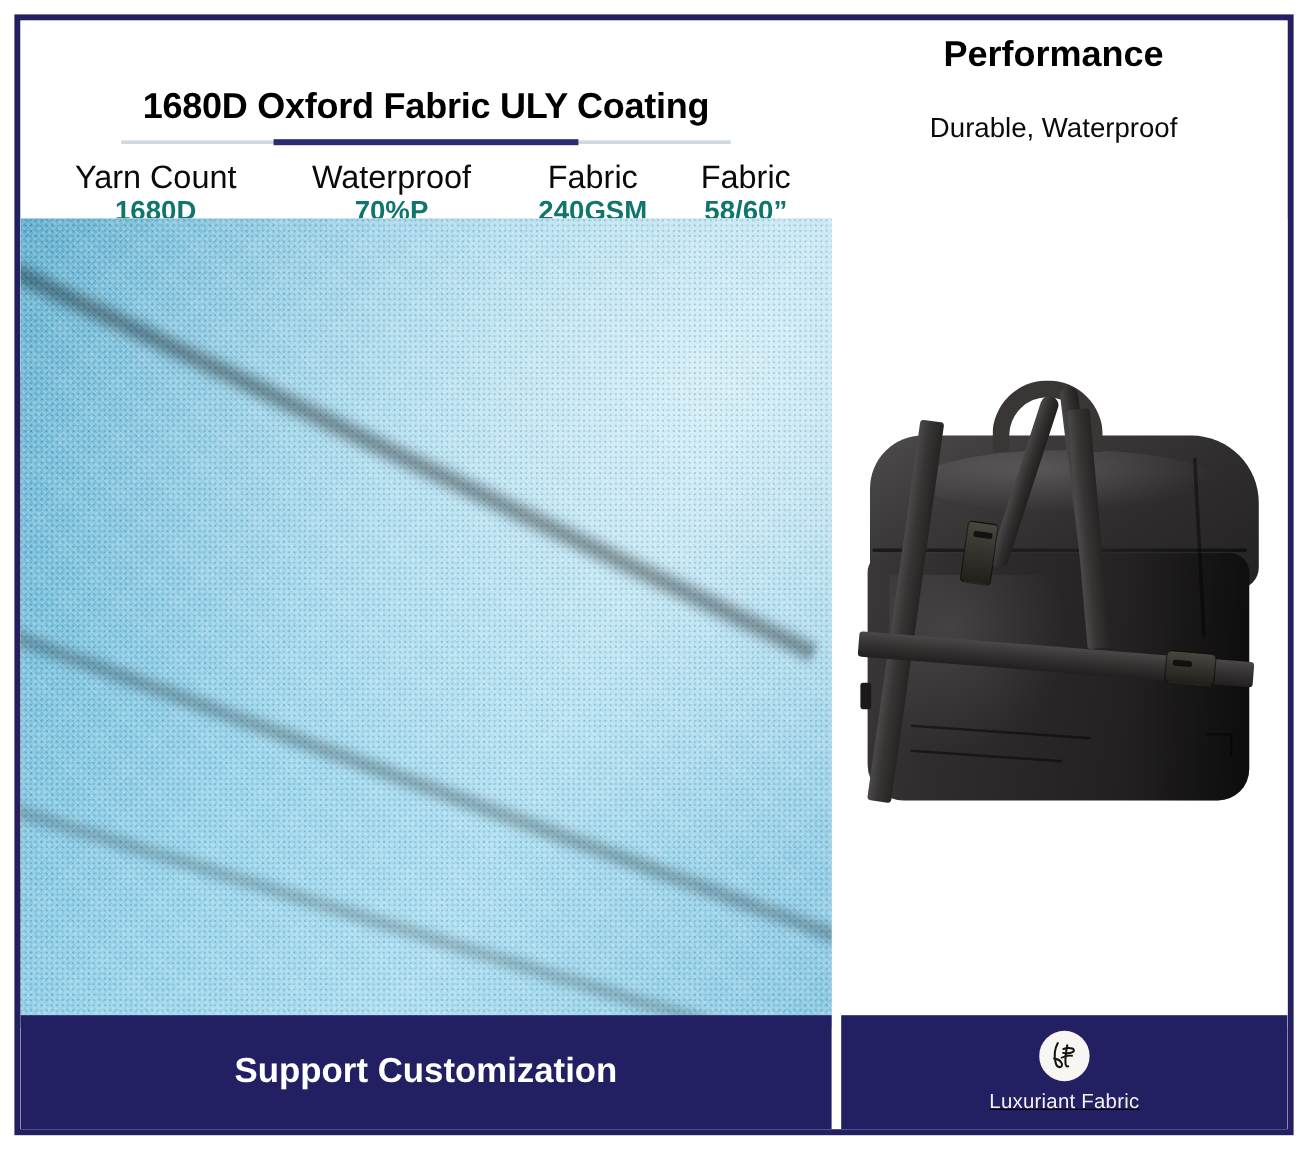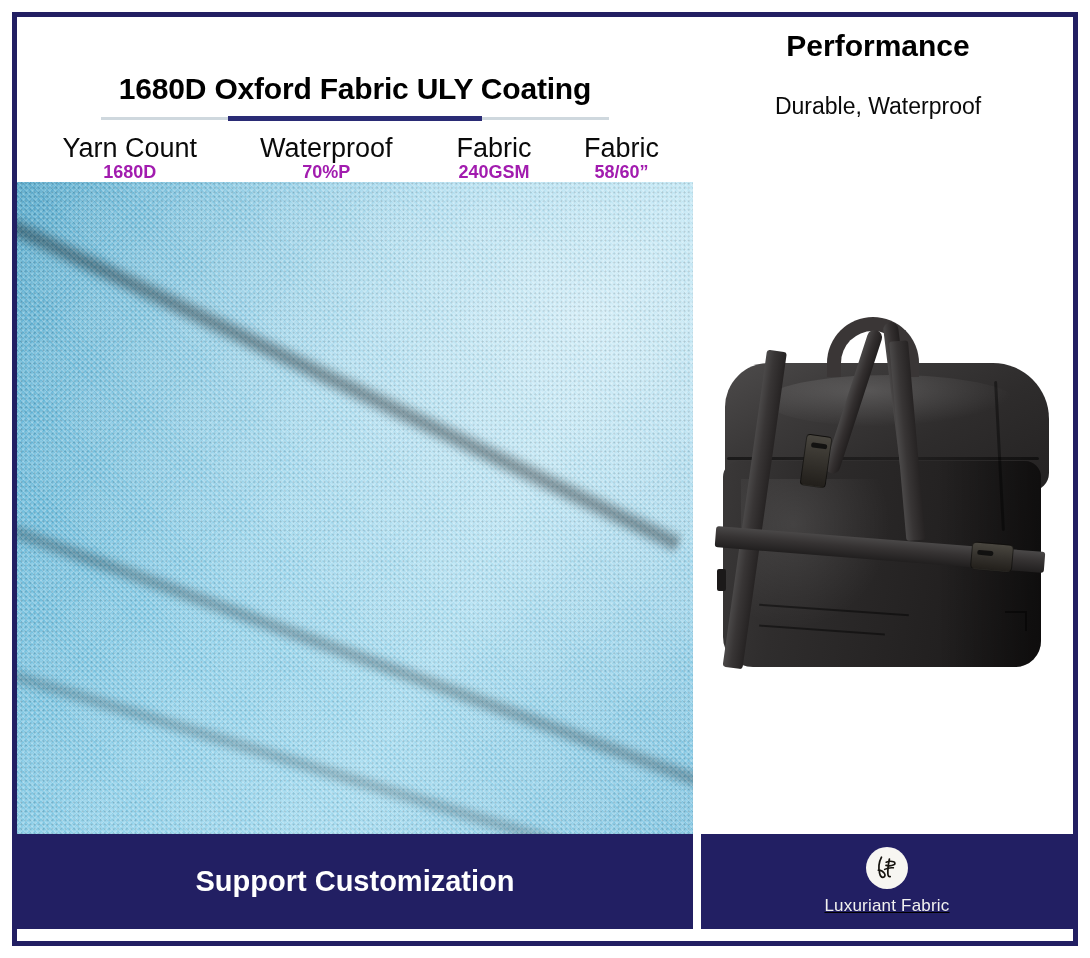--- a/index.html
+++ b/index.html
@@ -101,23 +101,23 @@
   .spec-col.c3 { width: 120px; }
 
   .spec-label {
     font-size: 27px;
     font-weight: normal;
     color: #0a0a0a;
     line-height: 1.05;
     white-space: nowrap;
   }
   .spec-value {
-    font-size: 18px;
+    font-size: 23px;
     font-weight: bold;
-    color: #a21caf;
+    color: #0f766e;
     line-height: 1.15;
     white-space: nowrap;
   }
 
   .perf-sub {
     font-size: 23px;
     color: #0a0a0a;
     margin-top: 30px;
     white-space: nowrap;
   }
@@ -402,21 +402,21 @@
     position: absolute;
     right: 28px; top: 254px;
     width: 22px; height: 20px;
     border: 2px solid rgba(0,0,0,.45);
     border-left: none; border-bottom: none;
   }
 
   
   .footer {
     position: absolute;
-    left: 0; bottom: 12px;
+    left: 0; bottom: 0;
     width: 100%;
     height: 95px;
     display: flex;
     gap: 8px;
   }
 
   .banner {
     background: #221f63;
     display: flex;
     flex-direction: column;

